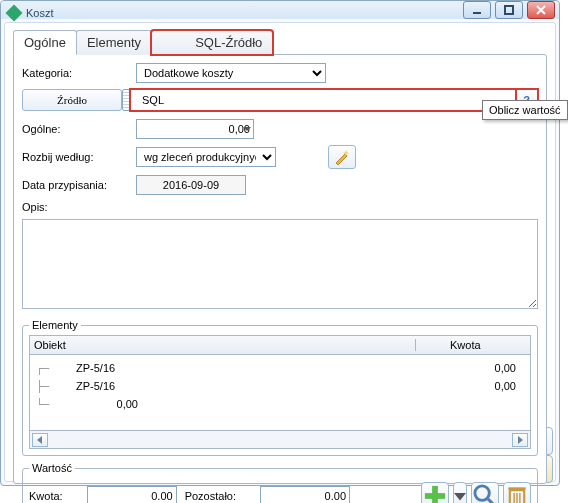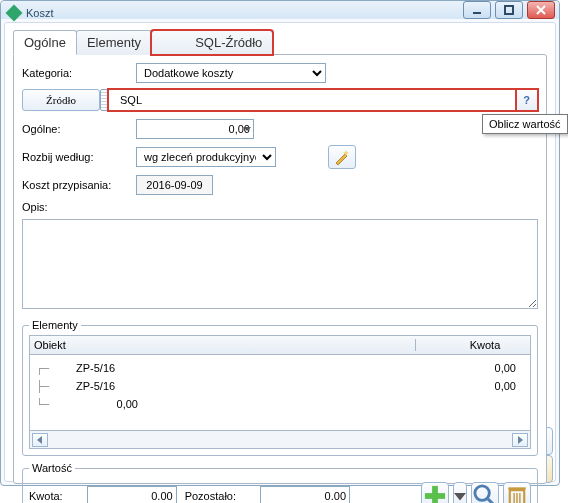--- a/index.html
+++ b/index.html
@@ -165,21 +165,21 @@
     border: 1px solid #a8b8c8;
     border-radius: 3px; margin: 8px 0 6px 0;
     padding: 4px 6px 6px 6px;
   }
   legend { font-size: 11px; padding: 0 3px; }
   .tablehead {
     display:flex; background:linear-gradient(#f7f9fb,#e6edf5);
     border:1px solid #a8b8c8; height:20px; align-items:center;gap:34px;
   }
   .col-obj { flex:1; padding-left:4px; border-right:1px solid #a8b8c8; }
-  .col-kw { width:80px; text-align:center; padding-right:10px; }
+  .col-kw { width:80px; text-align:left; padding-right:10px; }
   .tablebody { border:1px solid #a8b8c8; border-top:none; height:76px;
     position:relative; overflow:hidden; }
   .tree { padding: 4px 6px; }
   .tree-row { display:flex; align-items:center; height:18px; }
   .tree-branch { color:#999; width:40px; font-family:monospace; }
   .tree-label { flex:1; }
   .tree-val { width:70px; text-align:right; padding-right:8px; }
   .hscroll {
     border:1px solid #a8b8c8; border-top:none; height:18px;
     background:#f2f5f9; display:flex; align-items:center;
@@ -189,21 +189,21 @@
     background:linear-gradient(#fdfdfe,#e7eff8);
     border:1px solid #9ab8d4; display:flex;align-items:center;justify-content:center;}
   .bottombar { display:flex; align-items:center; gap:8px; margin-top:4px; }
   .bottombar .btns { display:flex; gap:4px; margin-left:auto; }
   .bottombar .ibtn { width:28px; height:28px; border:1px solid #9ab8d4;
     border-radius:4px; background:linear-gradient(#fdfdfe,#e7eff8);
     display:flex;align-items:center;justify-content:center; }
   .small-in { width:90px; text-align:right; background:#f6f6f6; }
   
   .tooltip {
-    position:absolute; left:482px; top:114px;
+    position:absolute; left:482px; top:100px;
     background:#fff; border:1px solid #787878;
     padding:3px 6px; font-size:11px;
     box-shadow:2px 2px 3px rgba(0,0,0,0.25);
     z-index:10;
   }
 </style>
 </head>
 <body>
 
 <div class="window">
@@ -256,21 +256,21 @@
     <div class="panel">
 
       <div class="row">
         <span class="lbl">Kategoria:</span>
         <select style="width:190px">
           <option>Dodatkowe koszty</option>
         </select>
       </div>
 
       <div class="sql-row">
-        <button class="btn" style="width:78px">Źródło</button>
+        <button class="btn" style="width:100px">Źródło</button>
         <div class="slider"></div>
         <div class="sql-input">
           <span>SQL</span>
         </div>
         <div class="help-btn">
           <span>?</span>
         </div>
       </div>
 
       <div class="row">
@@ -288,22 +288,22 @@
         <div style="width:40px"></div>
         <div class="wiz-btn">
           <svg viewBox="0 0 18 18">
               <path d="M3 15 L12 6 L14 8 L5 17 Z" fill="#e6b84a" stroke="#b9852d"></path>
               <path d="M13 2 L14 4 L16 5 L14 6 L13 8 L12 6 L10 5 L12 4 Z" fill="#f1d873"></path>
             </svg>
         </div>
       </div>
 
       <div class="row">
-        <span class="lbl">Koszt przypisania:</span>
-        <input type="text" style="width: 77px; text-align: center; background: rgb(246, 246, 246);" value="2016-09-09">
+        <span class="lbl">Data przypisania:</span>
+        <input type="text" style="width: 110px; text-align: center; background: rgb(246, 246, 246);" value="2016-09-09">
       </div>
 
       <div class="row" style="align-items:flex-start">
         <span class="lbl">Opis:</span>
       </div>
       <textarea class="opis" style=""></textarea>
 
       <fieldset>
         <legend>Elementy</legend>
         <div class="tablehead">

